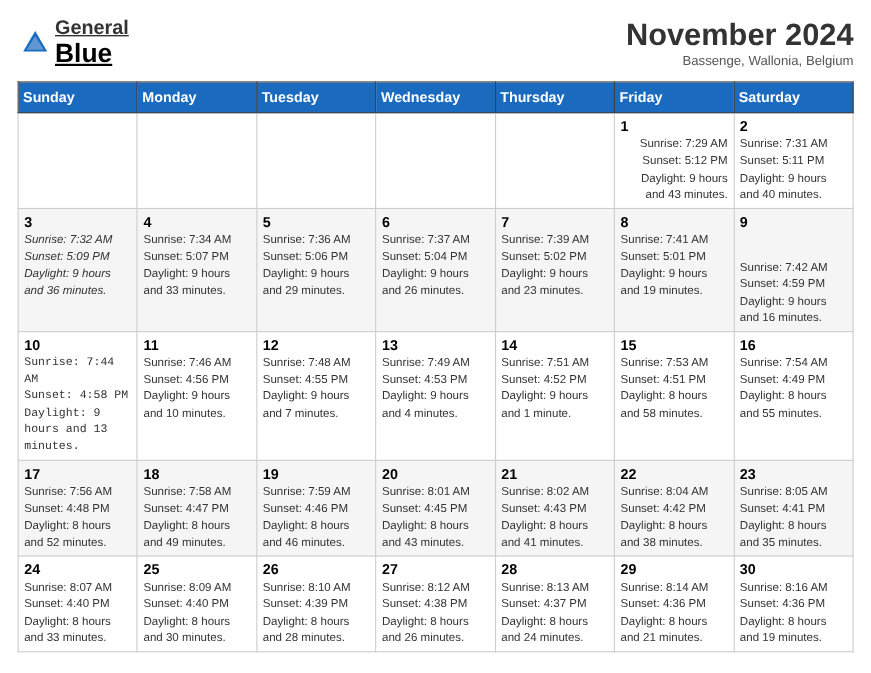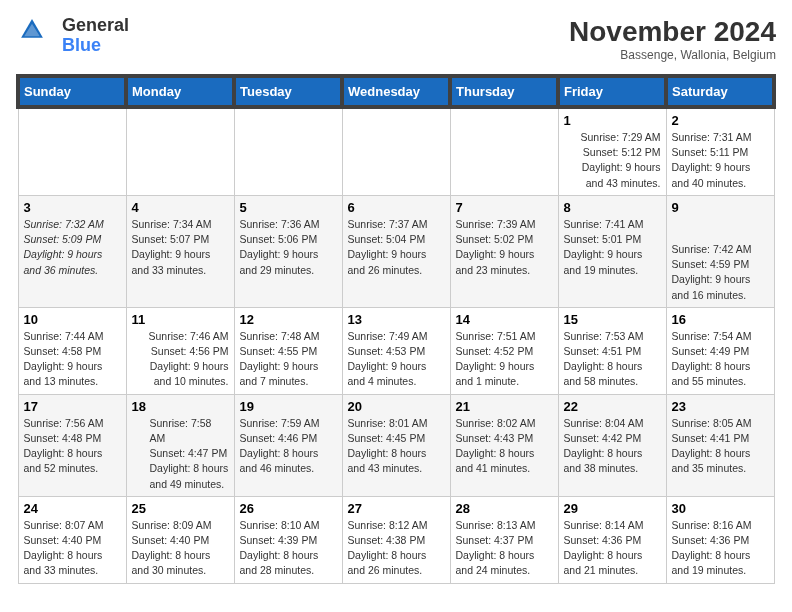--- a/index.html
+++ b/index.html
@@ -11,37 +11,38 @@
       padding: 16px;
     }
     .header-area {
       display: flex;
       justify-content: space-between;
       align-items: flex-start;
       margin-bottom: 12px;
     }
     .logo {
       display: flex;
-      align-items: flex-start;
-      gap: 16px;
+      align-items: center;
+      gap: 4px;
+      text-decoration: underline;
     }
     .logo-text {
       display: flex;
       flex-direction: column;
       line-height: 1.1;
     }
     .logo-general {
       font-size: 18px;
       font-weight: bold;
       color: #333;
     }
     .logo-blue {
-      font-size: 18px;
-      font-weight: bold;
-      color: #3b82f6;
+      font-size: 24px;
+      font-weight: bold;
+      color: #000000;
     }
     .logo-icon {
       width: 28px;
       height: 28px;
       margin-left: 2px;
     }
     .title-area {
       text-align: right;
     }
     .month-title {
@@ -58,21 +59,21 @@
       border-collapse: collapse;
       font-size: 11px;
     }
     .calendar-table th {
       background-color: #1a6bbf;
       color: #fff;
       padding: 6px 4px;
       text-align: left;
       font-size: 13px;
       font-weight: bold;
-      border: 4px solid #404040;
+      border: 1px solid #404040;
     }
     .calendar-table td {
       border: 1px solid #ccc;
       padding: 4px 5px;
       vertical-align: top;
       width: calc(100% / 7);
       min-height: 80px;
       background: #fff;
     }
     .calendar-table tr:nth-child(even) td {
@@ -184,27 +185,27 @@
         <td>
           <div class="day-number">9</div>
           <div class="day-info" style="white-space: pre-line; margin-top: 27px;">Sunrise: 7:42 AM
 Sunset: 4:59 PM
 Daylight: 9 hours and 16 minutes.</div>
         </td>
       </tr>
       <tr>
         <td>
           <div class="day-number">10</div>
-          <div class="day-info" style="white-space: pre-line;">Sunrise: 7:44 AM
+          <div class="day-info" style="white-space: pre-line; font-family: Liberation Mono, monospace;">Sunrise: 7:44 AM
 Sunset: 4:58 PM
 Daylight: 9 hours and 13 minutes.</div>
         </td>
         <td>
           <div class="day-number">11</div>
-          <div class="day-info" style="white-space: pre-line; text-align: right;">Sunrise: 7:46 AM
+          <div class="day-info" style="white-space: pre-line;">Sunrise: 7:46 AM
 Sunset: 4:56 PM
 Daylight: 9 hours and 10 minutes.</div>
         </td>
         <td>
           <div class="day-number">12</div>
           <div class="day-info" style="white-space: pre-line;">Sunrise: 7:48 AM
 Sunset: 4:55 PM
 Daylight: 9 hours and 7 minutes.</div>
         </td>
         <td>
@@ -234,21 +235,21 @@
       </tr>
       <tr>
         <td>
           <div class="day-number">17</div>
           <div class="day-info" style="white-space: pre-line;">Sunrise: 7:56 AM
 Sunset: 4:48 PM
 Daylight: 8 hours and 52 minutes.</div>
         </td>
         <td>
           <div class="day-number">18</div>
-          <div class="day-info" style="white-space: pre-line; margin-left: 18px;">Sunrise: 7:58 AM
+          <div class="day-info" style="white-space: pre-line;">Sunrise: 7:58 AM
 Sunset: 4:47 PM
 Daylight: 8 hours and 49 minutes.</div>
         </td>
         <td>
           <div class="day-number">19</div>
           <div class="day-info" style="white-space: pre-line;">Sunrise: 7:59 AM
 Sunset: 4:46 PM
 Daylight: 8 hours and 46 minutes.</div>
         </td>
         <td>

